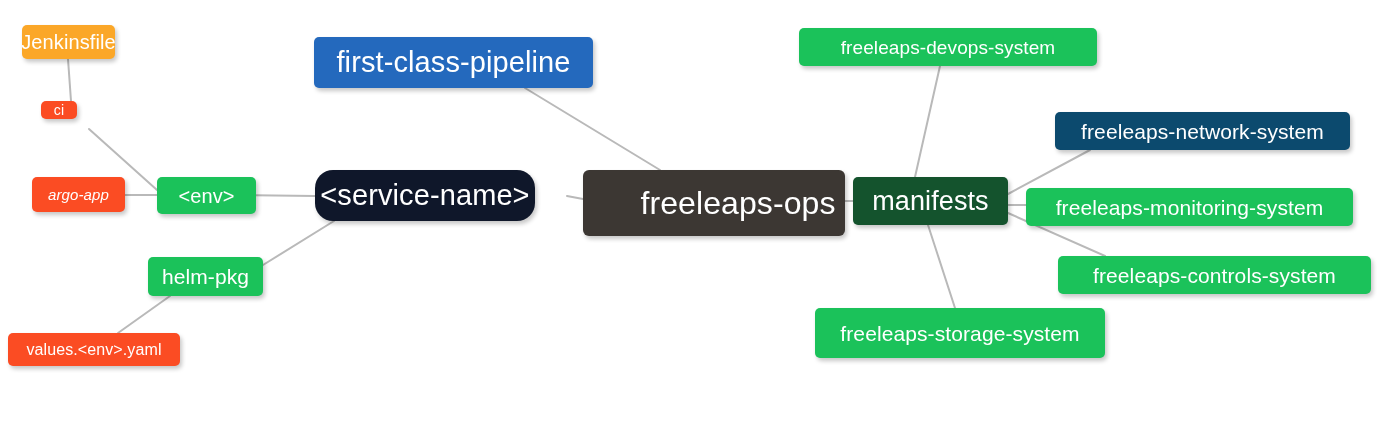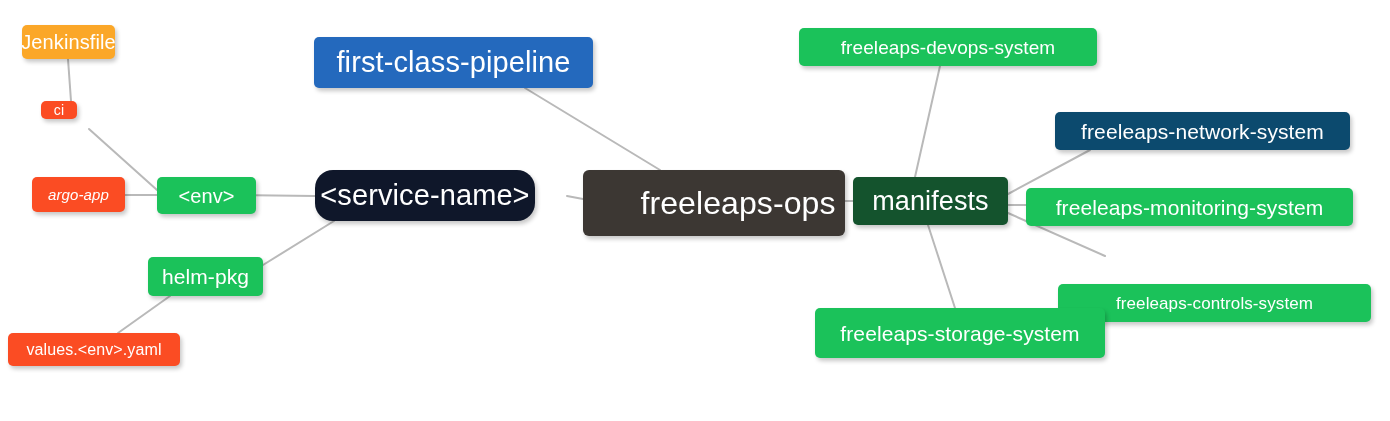--- a/index.html
+++ b/index.html
@@ -71,16 +71,16 @@
       <div class="node" style="left: 157px; top: 177px; width: 99px; height: 37px; background: rgb(27, 194, 90); font-size: 20px;">&lt;env&gt;</div>
       <div class="node" style="left: 148px; top: 257px; width: 115px; height: 39px; background: rgb(27, 194, 90); font-size: 21px;">helm-pkg</div>
       <div class="node" style="left: 8px; top: 333px; width: 172px; height: 33px; background: rgb(251, 76, 35); font-size: 16px;">values.&lt;env&gt;.yaml</div>
       <div class="node" style="left: 314px; top: 37px; width: 279px; height: 51px; background: rgb(36, 105, 189); font-size: 29px;">first-class-pipeline</div>
       <div class="node" style="left: 315px; top: 170px; width: 220px; height: 51px; background: #0f172a; font-size: 29px; border-radius: 18px;">&lt;service-name&gt;</div>
       <div class="node root" style="left: 583px; top: 170px; width: 262px; height: 66px; background: rgb(60, 55, 51); font-size: 32px;">freeleaps-ops</div>
       <div class="node" style="left: 853px; top: 177px; width: 155px; height: 48px; background: #14532d; font-size: 27px;">manifests</div>
       <div class="node" style="left: 799px; top: 28px; width: 298px; height: 38px; background: rgb(27, 194, 90); font-size: 19px;">freeleaps-devops-system</div>
       <div class="node" style="left: 1055px; top: 112px; width: 295px; height: 38px; background: #0c4a6e; font-size: 21px;">freeleaps-network-system</div>
       <div class="node" style="left: 1026px; top: 188px; width: 327px; height: 38px; background: rgb(27, 194, 90); font-size: 21px;">freeleaps-monitoring-system</div>
-      <div class="node" style="left: 1058px; top: 256px; width: 313px; height: 38px; background: rgb(27, 194, 90); font-size: 17px; margin-top: 28px;">freeleaps-controls-system</div>
+      <div class="node" style="left: 1058px; top: 256px; width: 313px; height: 38px; background: rgb(27, 194, 90); font-size: 21px;">freeleaps-controls-system</div>
       <div class="node" style="left: 815px; top: 308px; width: 290px; height: 50px; background: rgb(27, 194, 90); font-size: 21px;">freeleaps-storage-system</div>
     </div>
 </div>
 
 </body></html>

